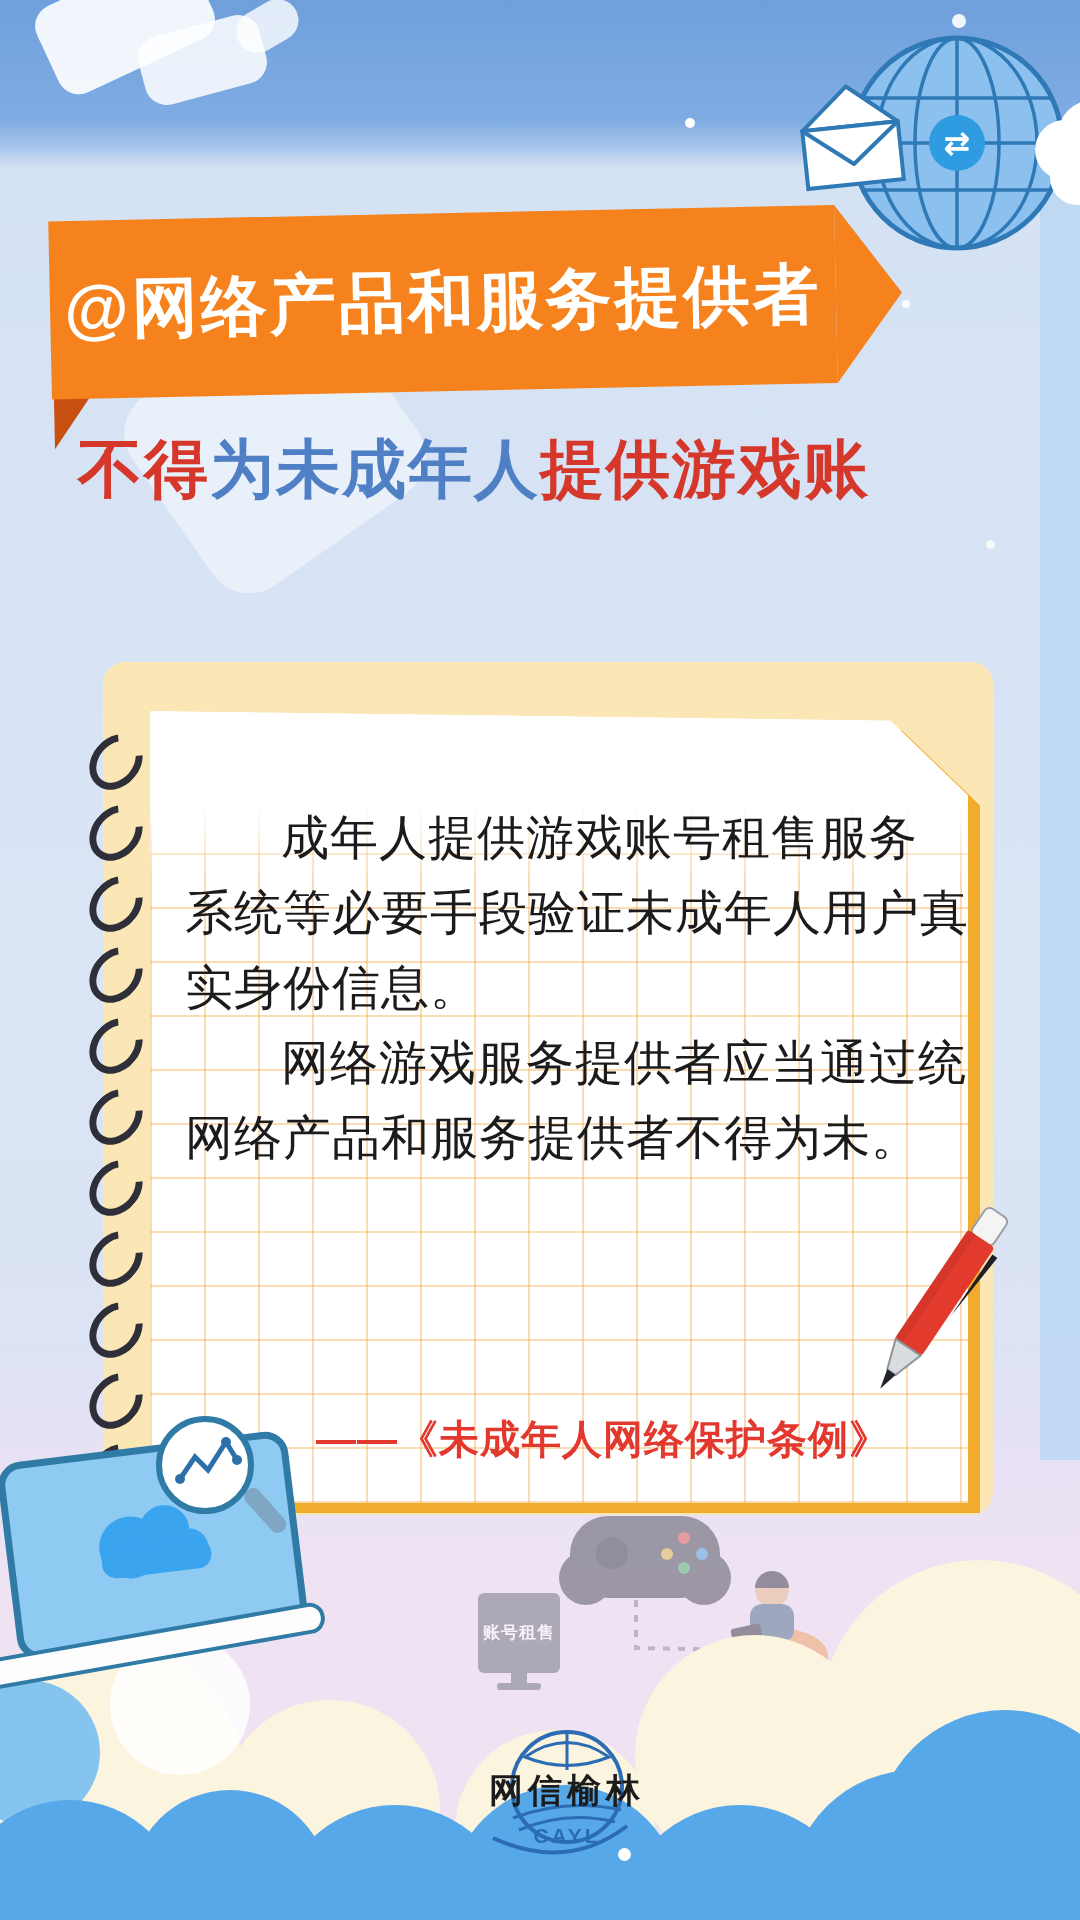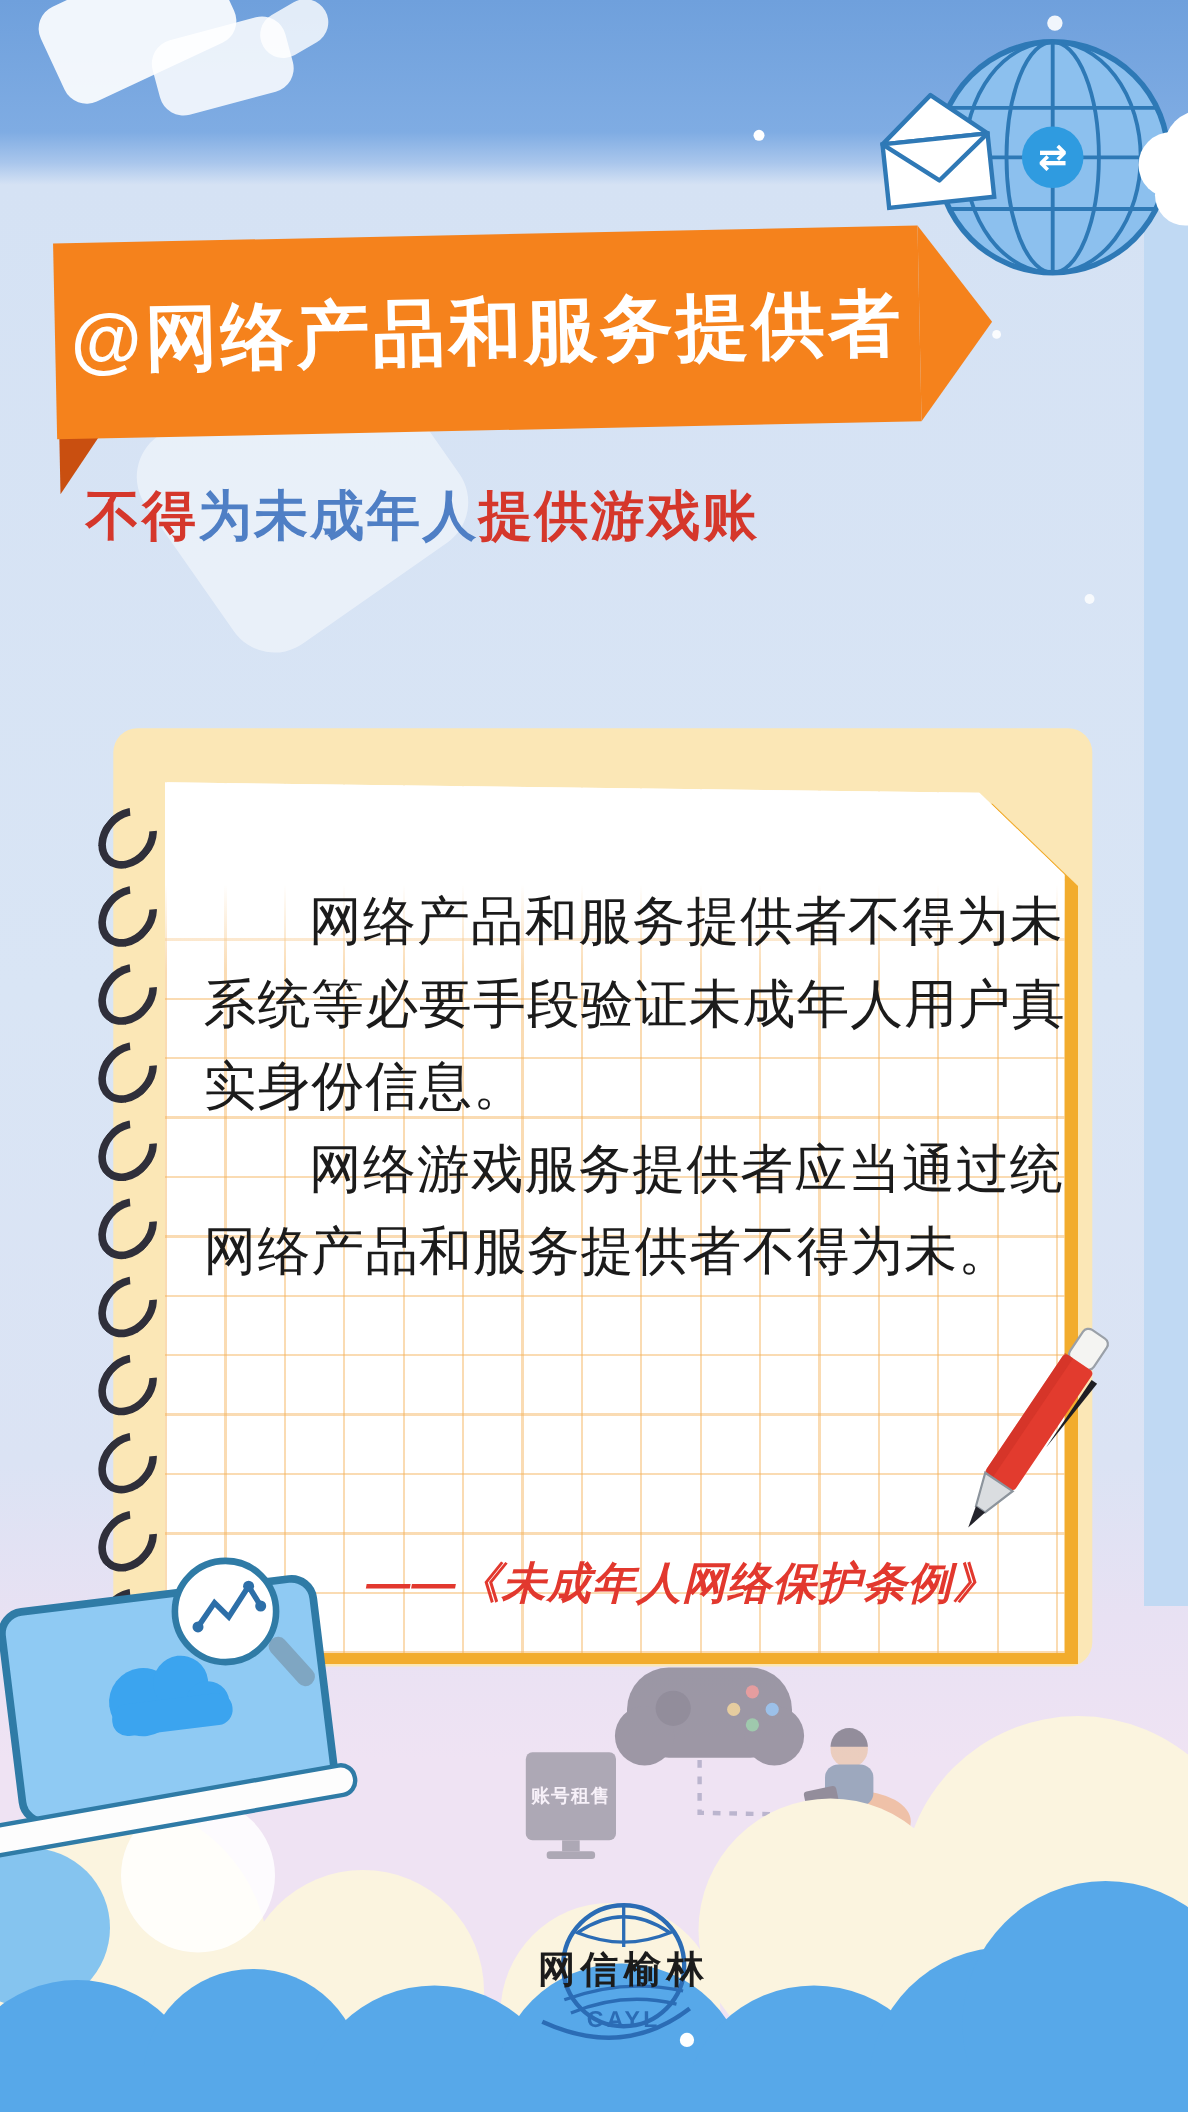--- a/index.html
+++ b/index.html
@@ -25,21 +25,21 @@
   .banner-fold{left:2px;top:168px;width:0;height:0;
     border-left:42px solid #C94F10;border-bottom:60px solid transparent;}
   .banner-body{left:0;top:0;width:786px;height:178px;background:#F5821C;
     display:flex;align-items:center;justify-content:center;}
   .banner-body span{color:#fff;font-size:66px;font-weight:bold;letter-spacing:3px;white-space:nowrap;}
   .banner-arrow{left:786px;top:0;width:0;height:0;
     border-top:89px solid transparent;border-bottom:89px solid transparent;
     border-left:66px solid #F5821C;}
 
   
-  .headline{left:78px;top:420px;z-index:3;font-weight:bold;font-size:49px;
+  .headline{left:78px;top:420px;z-index:3;font-weight:bold;font-size:64px;
     letter-spacing:2px;line-height:99px;white-space:nowrap;}
   .seg.red{color:#D5372B;}
   .seg.blue{color:#4F7FC5;}
 
   
   .card-cream{left:103px;top:662px;width:890px;height:853px;background:#FBE7B6;border-radius:22px;z-index:2;}
   .paper-gold{left:162px;top:718px;width:818px;height:795px;background:#F2AC2D;z-index:3;
     clip-path:polygon(0 0.4%,90.5% 1.6%,100% 11%,100% 100%,0 100%);}
   .paper{left:150px;top:708px;width:818px;height:795px;z-index:4;
     clip-path:polygon(0 0.4%,90.5% 1.6%,100% 11%,100% 100%,0 100%);
@@ -48,22 +48,22 @@
       repeating-linear-gradient(90deg,rgba(244,176,86,.45) 0 2px,transparent 2px 54px),
       #fff;}
   .paper::before{content:"";position:absolute;left:0;top:0;right:0;height:175px;
     background:linear-gradient(180deg,#fff 55%,rgba(255,255,255,0));}
   .rings{left:86px;top:738px;display:flex;flex-direction:column;gap:23px;z-index:5;}
   .ring{width:46px;height:34px;border:7px solid #2F2F3A;border-right-color:transparent;
     border-radius:50%;transform:rotate(-50deg);}
   .note-text{left:185px;top:800px;width:790px;z-index:5;color:#1b1b1b;}
   .note-line{height:75px;display:flex;align-items:center;font-size:48px;letter-spacing:1px;white-space:nowrap;}
   .note-line.indent{padding-left:96px;}
-  .attribution{left:185px;top:1412px;width:722px;z-index:5;text-align:right;
-    color:#E2382E;font-weight:bold;font-size:40px;letter-spacing:1px;font-style:italic;}
+  .attribution{left:168px;top:1412px;width:722px;z-index:5;text-align:right;
+    color:#E2382E;font-weight:bold;font-size:40px;letter-spacing:1px;}
   .pen-svg{left:845px;top:1185px;z-index:7;}
 
   
   .ghost-svg{left:440px;top:1498px;z-index:2;opacity:.5;}
   .laptop-svg{left:-20px;top:1395px;z-index:7;}
   .cream-cloud{background:#FBF4DF;border-radius:50%;z-index:4;}
   .blue-cloud{background:#57A8E9;border-radius:50%;z-index:5;}
   .blue-base{left:0;top:1878px;width:1080px;height:42px;background:#57A8E9;z-index:5;}
   .logo-svg{left:455px;top:1712px;z-index:6;}
   .logo-title{font-size:34px;font-weight:bold;fill:#1b1b1b;letter-spacing:5px;}
@@ -137,21 +137,21 @@
       <span class="ring"></span>
       <span class="ring"></span>
       <span class="ring"></span>
       <span class="ring"></span>
       <span class="ring"></span>
       <span class="ring"></span>
       <span class="ring"></span>
     </div>
 
   <div class="abs note-text" id="note-lines">
-      <div class="note-line indent">网络产品和服务提供者不得为未</div>
+      <div class="note-line indent">成年人提供游戏账号租售服务</div>
       <div class="note-line">系统等必要手段验证未成年人用户真</div>
       <div class="note-line">实身份信息。</div>
       <div class="note-line indent">网络游戏服务提供者应当通过统</div>
       <div class="note-line">网络产品和服务提供者不得为未。</div>
     </div>
   <div class="abs attribution">——《未成年人网络保护条例》</div>
 
   <svg class="abs pen-svg" width="190" height="250" viewBox="0 0 190 250">
     <g transform="rotate(34 95 115)">
       <rect x="82" y="10" width="26" height="33" rx="6" fill="#F4F4F2" stroke="#9AA0A8" stroke-width="2"></rect>

